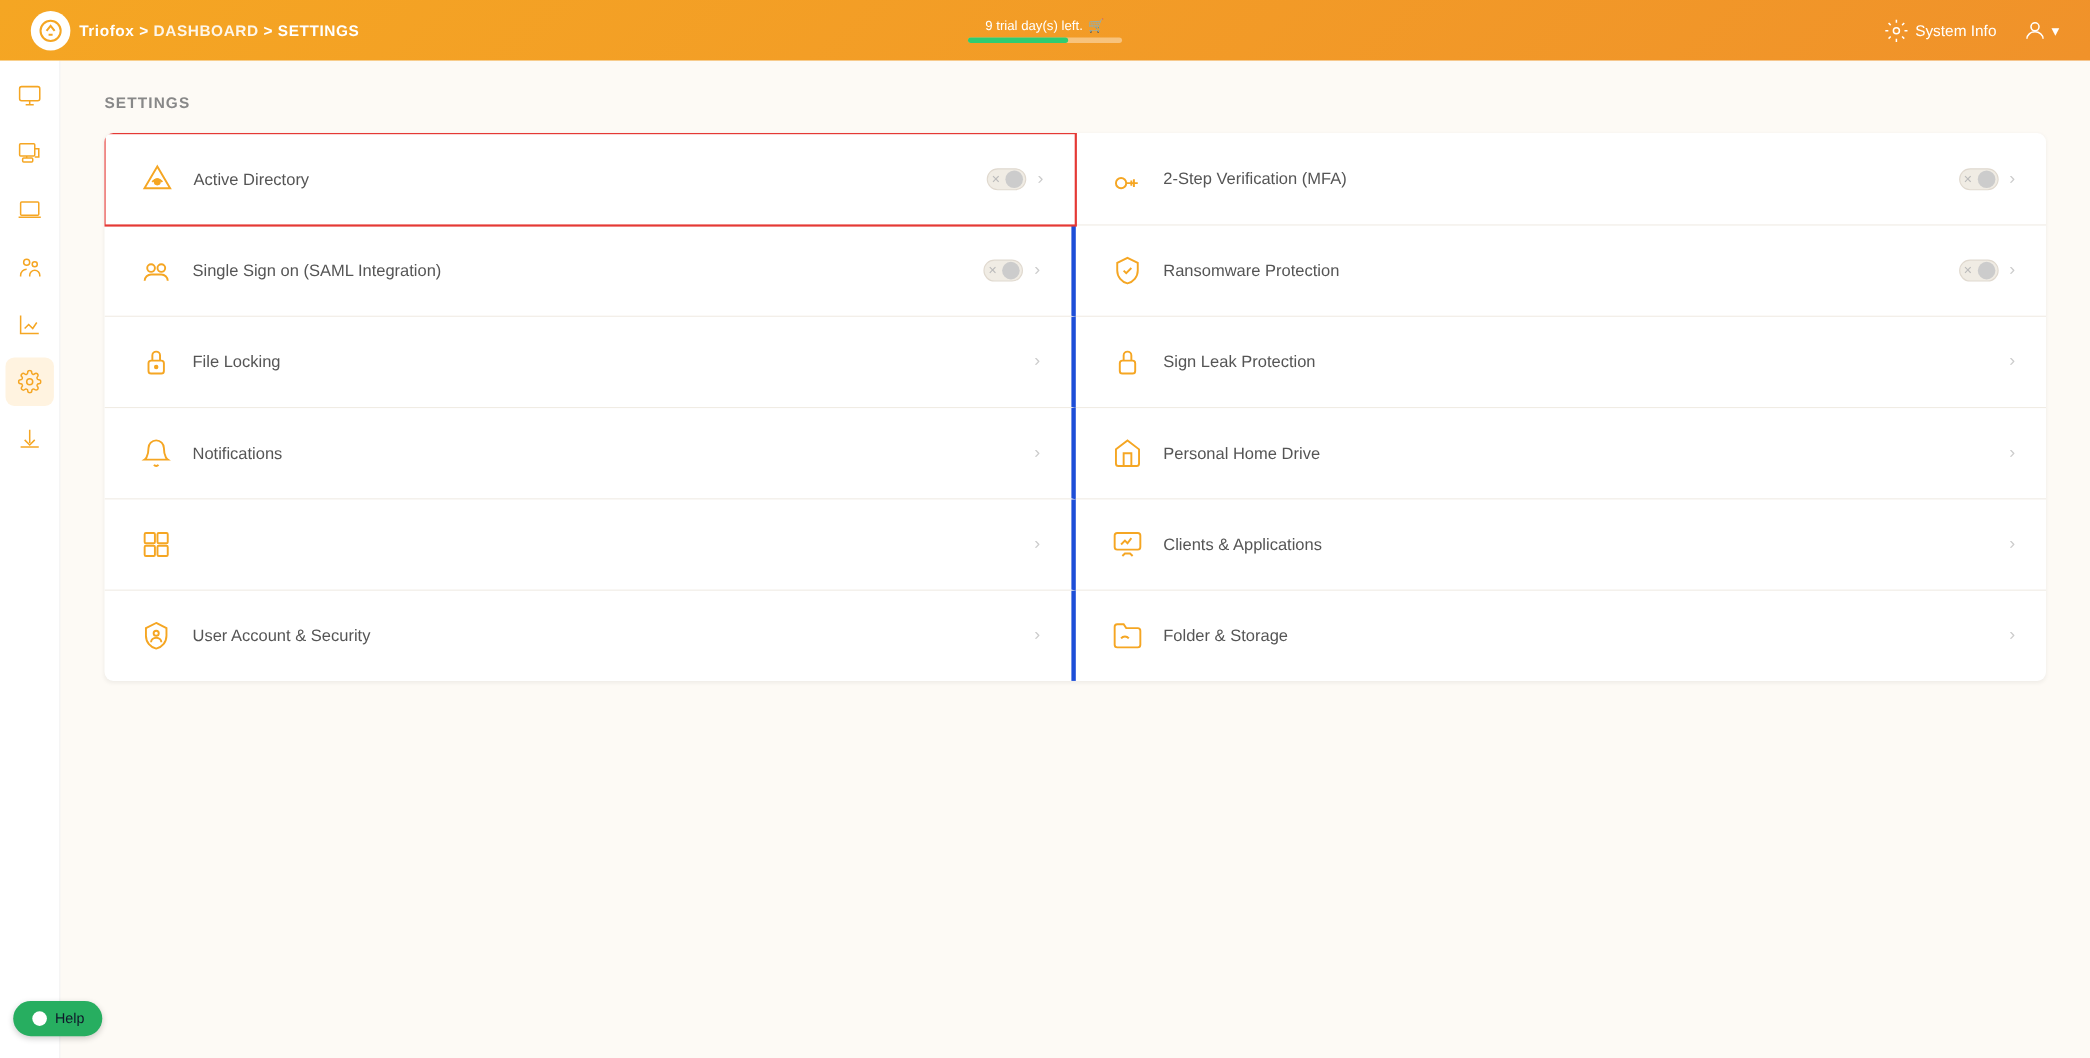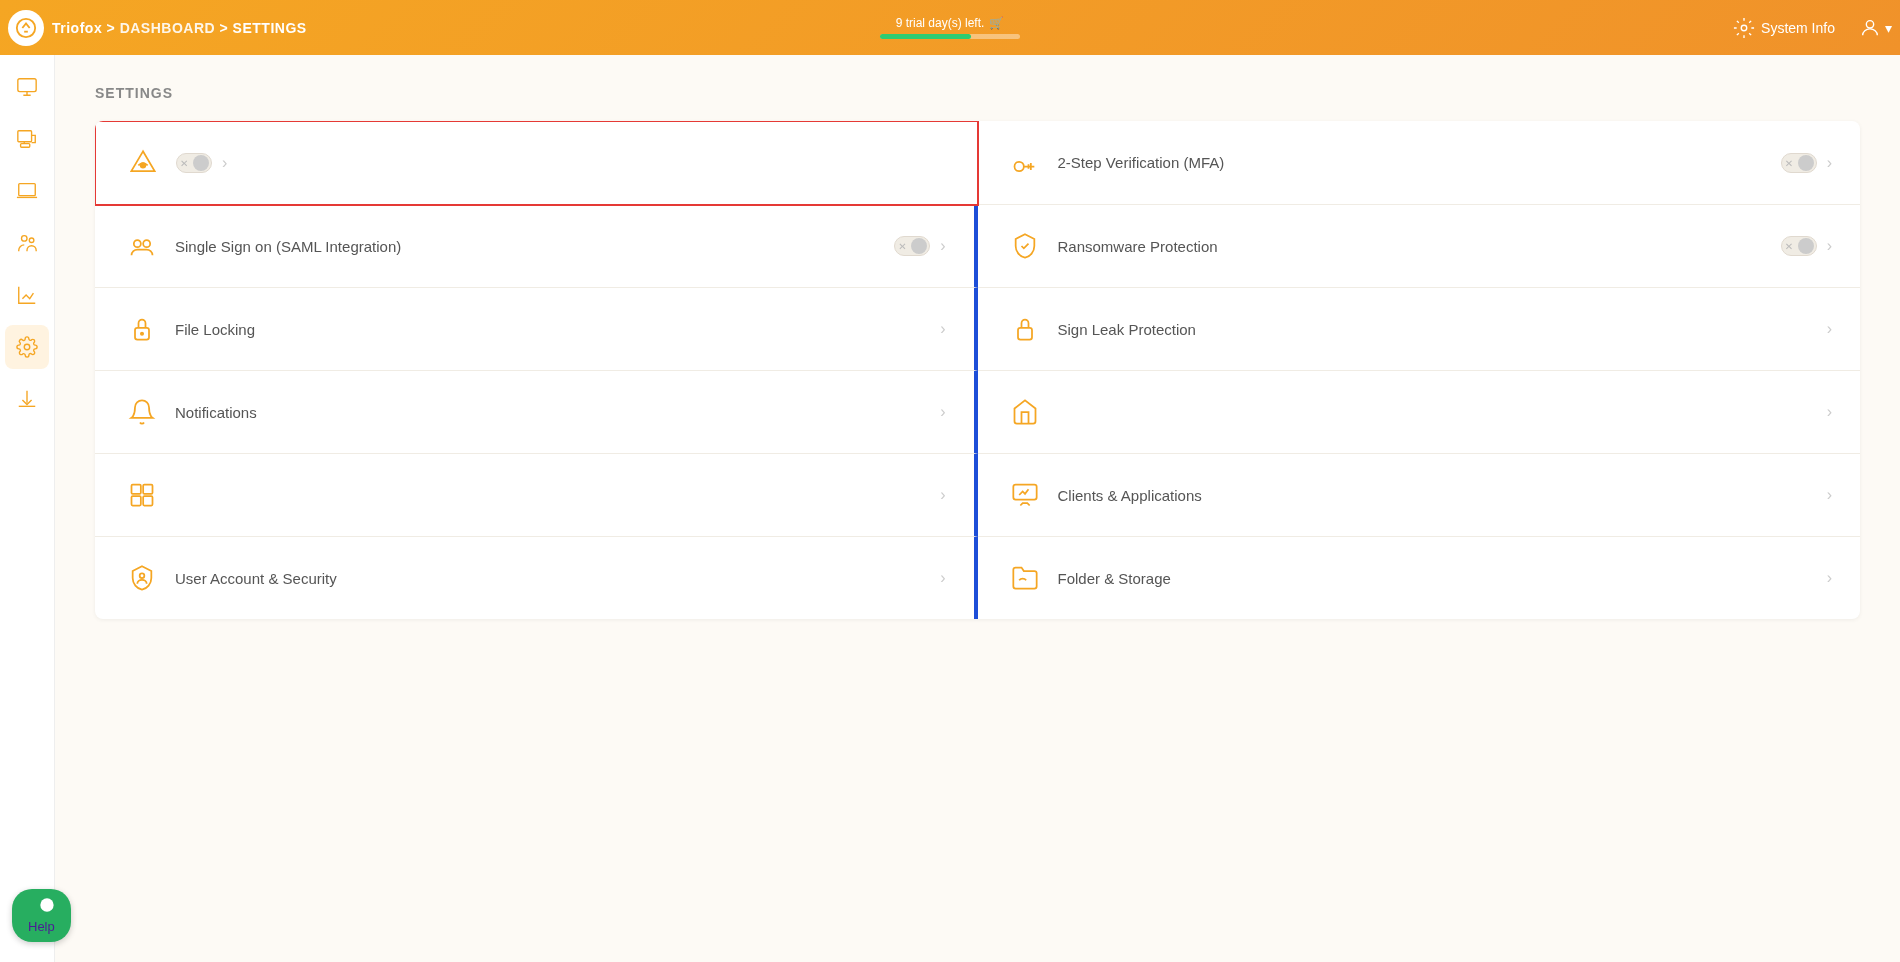--- a/index.html
+++ b/index.html
@@ -4,21 +4,21 @@
   <style>
     * { box-sizing: border-box; margin: 0; padding: 0; }
     body { font-family: 'Segoe UI', Arial, sans-serif; background: #f9f6f0; width: 1900px; min-height: 962px; overflow-x: hidden; }
 
     
     .top-header {
       background: linear-gradient(135deg, #f5a623 0%, #f0922a 100%);
       height: 55px;
       display: flex;
       align-items: center;
-      padding: 0 8px;
+      padding: 0 28px;
       position: relative;
     }
     .header-left {
       display: flex;
       align-items: center;
       gap: 8px;
       flex: 1;
     }
     .logo-circle {
       width: 36px; height: 36px;
@@ -178,28 +178,27 @@
       color: #ccc;
       font-size: 16px;
     }
 
     
     .help-btn {
       position: fixed;
       bottom: 20px;
       left: 12px;
       background: #27ae60;
-      color: #4c1d95;
+      color: #0f172a;
       border-radius: 20px;
       padding: 8px 16px;
       font-size: 13px;
-      display: flex; align-items: flex-end; gap: 6px;
+      display: flex; align-items: flex-start; gap: 6px;
       cursor: pointer;
       box-shadow: 0 2px 6px rgba(0,0,0,0.2);
-      flex-direction: column;
     }
   </style>
 </head>
 <body>
 
 <div class="top-header">
   <div class="header-left">
     <div class="logo-circle">
       <svg viewBox="0 0 24 24" fill="none">
         <circle cx="12" cy="12" r="10" stroke="#f5a623" stroke-width="2"></circle>
@@ -308,20 +307,21 @@
     <div class="settings-grid">
 
       <div class="settings-item highlighted">
         <div class="item-icon">
           <svg viewBox="0 0 24 24" fill="none" stroke="#f5a623" stroke-width="1.5">
             <path d="M12 2L2 19h20L12 2z"></path>
             <path d="M8 14 Q12 10 16 14"></path>
             <circle cx="12" cy="14" r="2" fill="#f5a623"></circle>
           </svg>
         </div>
+        <span class="item-label">Active Directory</span>
         <div class="item-toggle">
           <div class="toggle-off">
             <div class="toggle-circle"></div>
           </div>
         </div>
         <span class="item-chevron">›</span>
       </div>
 
       <div class="settings-item">
         <div class="item-icon">
@@ -407,20 +407,21 @@
         <span class="item-chevron" style="margin-left:auto">›</span>
       </div>
 
       <div class="settings-item">
         <div class="item-icon">
           <svg viewBox="0 0 24 24" fill="none" stroke="#f5a623" stroke-width="1.5">
             <path d="M3 9l9-7 9 7v11a2 2 0 0 1-2 2H5a2 2 0 0 1-2-2z"></path>
             <polyline points="9 22 9 12 15 12 15 22"></polyline>
           </svg>
         </div>
+        <span class="item-label">Personal Home Drive</span>
         <span class="item-chevron" style="margin-left:auto">›</span>
       </div>
 
       <div class="settings-item">
         <div class="item-icon">
           <svg viewBox="0 0 24 24" fill="none" stroke="#f5a623" stroke-width="1.5">
             <rect x="3" y="3" width="8" height="8" rx="1"></rect>
             <rect x="13" y="3" width="8" height="8" rx="1"></rect>
             <rect x="3" y="13" width="8" height="8" rx="1"></rect>
             <rect x="13" y="13" width="8" height="8" rx="1"></rect>

